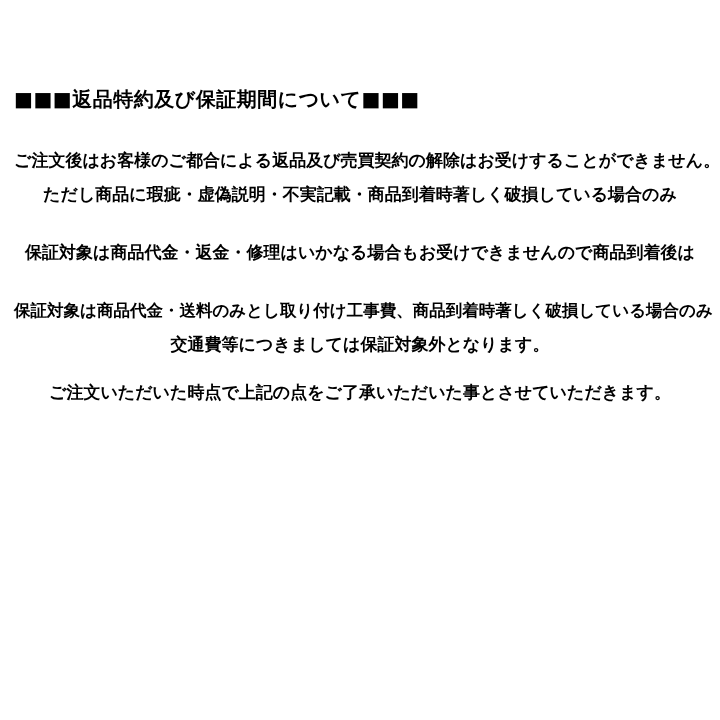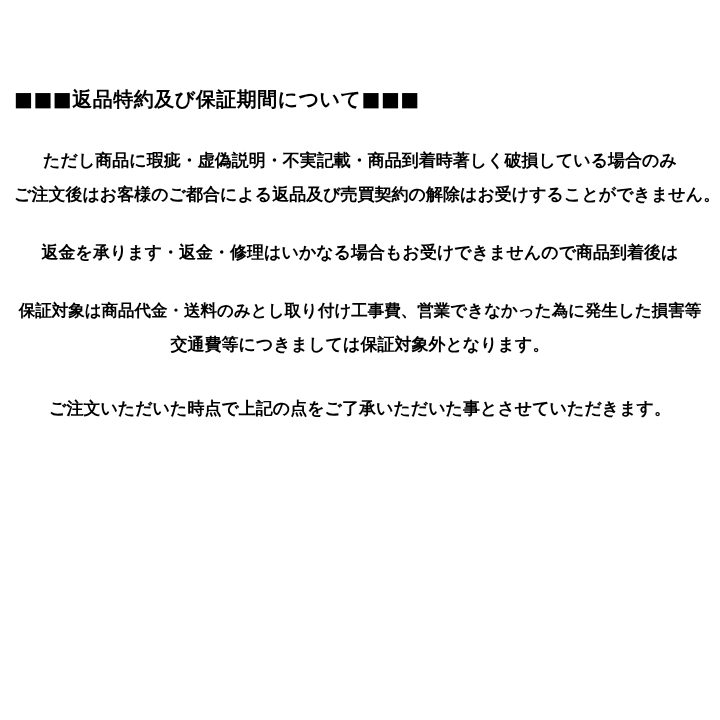--- a/index.html
+++ b/index.html
@@ -47,41 +47,41 @@
     font-size: 17px;
     line-height: 1.45;
     white-space: nowrap;
   }
   .block p.tight {
     font-size: 16.5px;
   }
   .block.b1 { margin-top: 36px; }
   .block.b2 { margin-top: 34px; }
   .block.b3 { margin-top: 34px; }
-  .block.b4 { margin-top: 40px; }
+  .block.b4 { margin-top: 26px; font-family: Liberation Mono, monospace; }
 </style>
 </head>
 <body>
 
 <div class="page">
 
   <div class="doc-title">■■■返品特約及び保証期間について■■■</div>
 
 
   <div class="block b1">
+    <p>ご注文後はお客様のご都合による返品及び売買契約の解除はお受けすることができません。</p>
     <p>ただし商品に瑕疵・虚偽説明・不実記載・商品到着時著しく破損している場合のみ</p>
-    <p>ご注文後はお客様のご都合による返品及び売買契約の解除はお受けすることができません。</p>
   </div>
 
   <div class="block b2">
-    <p>返金を承ります・返金・修理はいかなる場合もお受けできませんので商品到着後は</p>
+    <p>保証対象は商品代金・返金・修理はいかなる場合もお受けできませんので商品到着後は</p>
   </div>
 
   <div class="block b3">
-    <p class="tight">保証対象は商品代金・送料のみとし取り付け工事費、営業できなかった為に発生した損害等</p>
+    <p class="tight">保証対象は商品代金・送料のみとし取り付け工事費、商品到着時著しく破損している場合のみ</p>
     <p>交通費等につきましては保証対象外となります。</p>
   </div>
 
   <div class="block b4">
     <p>ご注文いただいた時点で上記の点をご了承いただいた事とさせていただきます。</p>
   </div>
 
 </div>
 
 </body></html>

